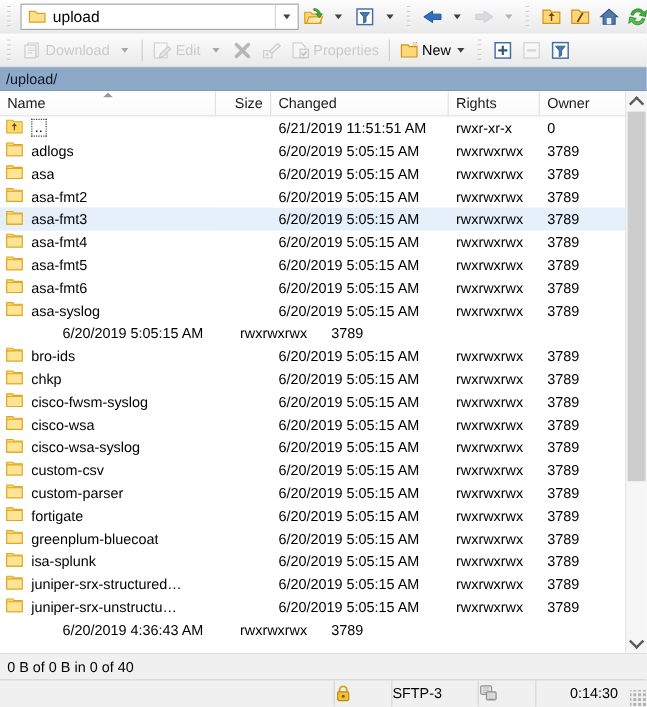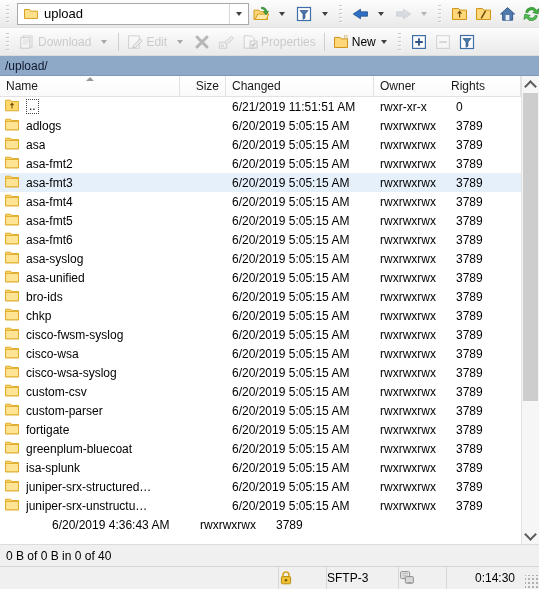--- a/index.html
+++ b/index.html
@@ -364,26 +364,26 @@
         <div class="hc c-name">
           <span>Name</span>
           <span class="sortarrow"></span>
         </div>
         <div class="hc c-size right">
           <span>Size</span>
         </div>
         <div class="hc c-chg">
           <span>Changed</span>
         </div>
+        <div class="hc c-rgt">
+          <span>Rights</span>
+        </div>
         <div class="hc c-own">
           <span>Owner</span>
         </div>
-        <div class="hc c-rgt">
-          <span>Rights</span>
-        </div>
       </div>
 
       <div class="rows" id="rows">
           <div class="row">
             <div class="cell cell-name c-name">
               <span class="ic">
                 <svg width="14" height="13" viewBox="0 0 14 13">
                   <path d="M.6 1.2h5.1l.9 1.3h7.0v9.3H.6z" fill="#ffd96b" stroke="#dda722" stroke-width=".9"></path>
                   <path d="M6.5 9.6V6.2H4.8L7 3.6l2.2 2.6H7.5v3.4z" fill="#6b4a08"></path>
                 </svg>
@@ -509,29 +509,20 @@
                 </svg>
               </span>
               <span class="nm">asa-syslog</span>
             </div>
             <div class="cell cell-size c-size"></div>
             <div class="cell c-chg">6/20/2019 5:05:15 AM</div>
             <div class="cell c-rgt">rwxrwxrwx</div>
             <div class="cell c-own">3789</div>
           </div>
           <div class="row">
-            <div class="cell cell-name c-name">
-              <span class="ic">
-                <svg width="14" height="13" viewBox="0 0 14 13">
-                  <path d="M.6 1.2h5.1l.9 1.3h7.0v9.3H.6z" fill="#ffd96b" stroke="#dda722" stroke-width=".9"></path>
-                  <path d="M.6 3.4h12.9v8.4H.6z" fill="#ffe495" stroke="#dda722" stroke-width=".9"></path>
-                </svg>
-              </span>
-              <span class="nm">asa-unified</span>
-            </div>
             <div class="cell cell-size c-size"></div>
             <div class="cell c-chg">6/20/2019 5:05:15 AM</div>
             <div class="cell c-rgt">rwxrwxrwx</div>
             <div class="cell c-own">3789</div>
           </div>
           <div class="row">
             <div class="cell cell-name c-name">
               <span class="ic">
                 <svg width="14" height="13" viewBox="0 0 14 13">
                   <path d="M.6 1.2h5.1l.9 1.3h7.0v9.3H.6z" fill="#ffd96b" stroke="#dda722" stroke-width=".9"></path>

